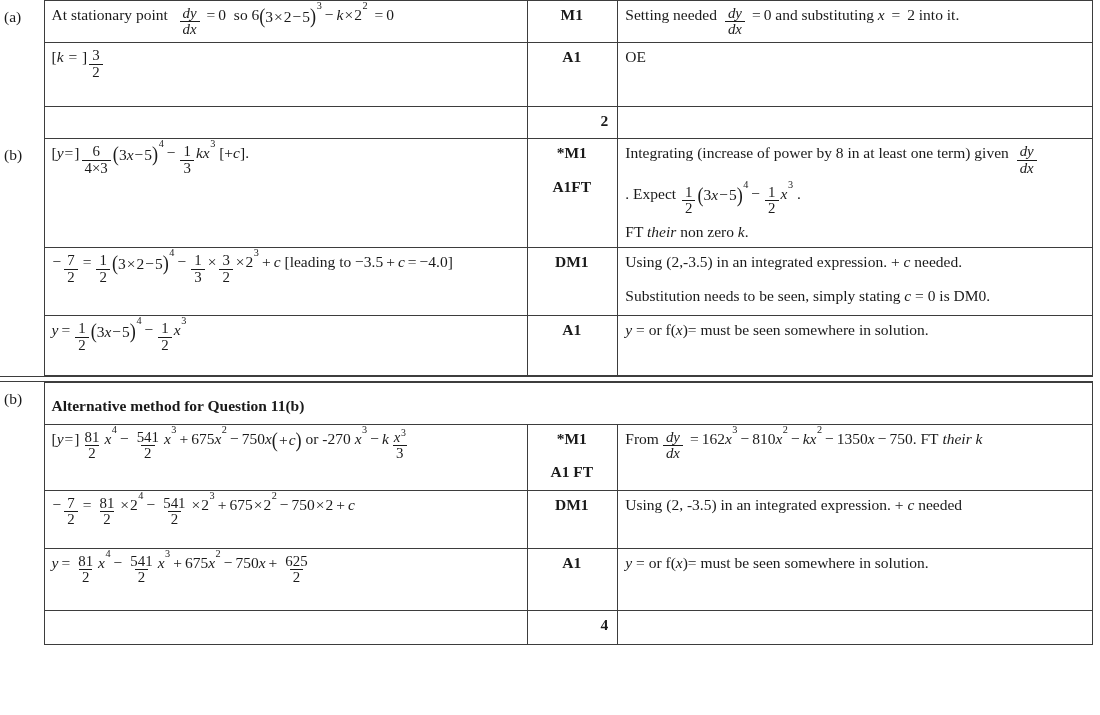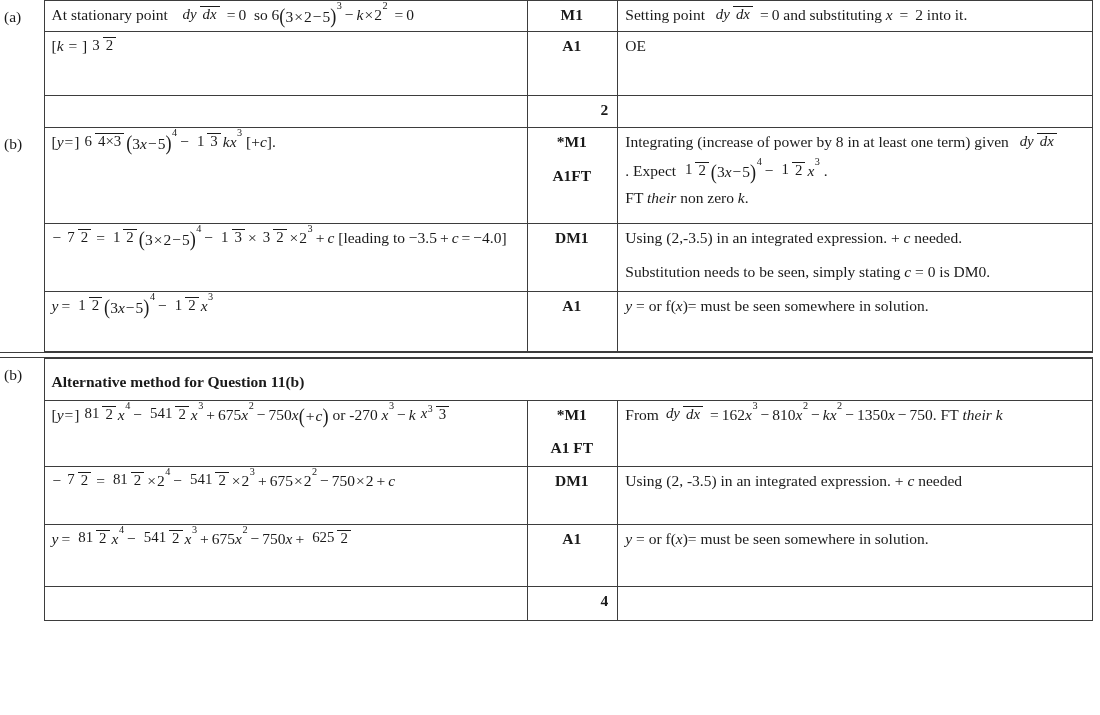--- a/index.html
+++ b/index.html
@@ -86,21 +86,21 @@
     font-family: Liberation Serif, serif;
   }
   .mi { font-style: italic; }
   .mn, .mo { font-style: normal; }
   .mo { margin: 0 3px; }
   .mo.tight { margin: 0 1px; }
 
   
   .frac {
     display: inline-flex;
-    flex-direction: row;
+    flex-direction: column;
     align-items: center;
     justify-content: center;
     vertical-align: middle;
     margin: 0 2px;
     line-height: 1.02;
     font-size: 0.96em;
   }
   .frac .num { padding: 0 3px; }
   .frac .den { padding: 0 3px; border-top: 1.2px solid #1a1a1a; }
 
@@ -167,21 +167,21 @@
                 <span class="mn">5</span>
                 <span class="pr">)</span>
               </span><sup class="exp expn">3</sup>
             <span class="mo">−</span><span class="mi">k</span><span class="mo tight">×</span><span class="mn">2</span><sup class="exp expn">2</sup>
             &nbsp;<span class="mo">=</span><span class="mn">0</span>
           </span>
         </td>
         <td class="col-mark">M1</td>
         <td class="col-note">
           <span class="mrow">
-            <span>Setting point</span>&nbsp;
+            <span>Setting needed</span>&nbsp;
             <span class="frac dydx">
               <span class="num mi">d<span class="mi">y</span></span>
               <span class="den mi">d<span class="mi">x</span></span>
             </span>
             <span class="mo">=</span><span class="mn">0</span>&nbsp;
             <span>and substituting</span>&nbsp;<span class="mi">x</span>&nbsp;<span class="mo">=</span>&nbsp;<span class="mn">2</span>&nbsp;<span>into it.</span>
           </span>
         </td>
       </tr>
 

